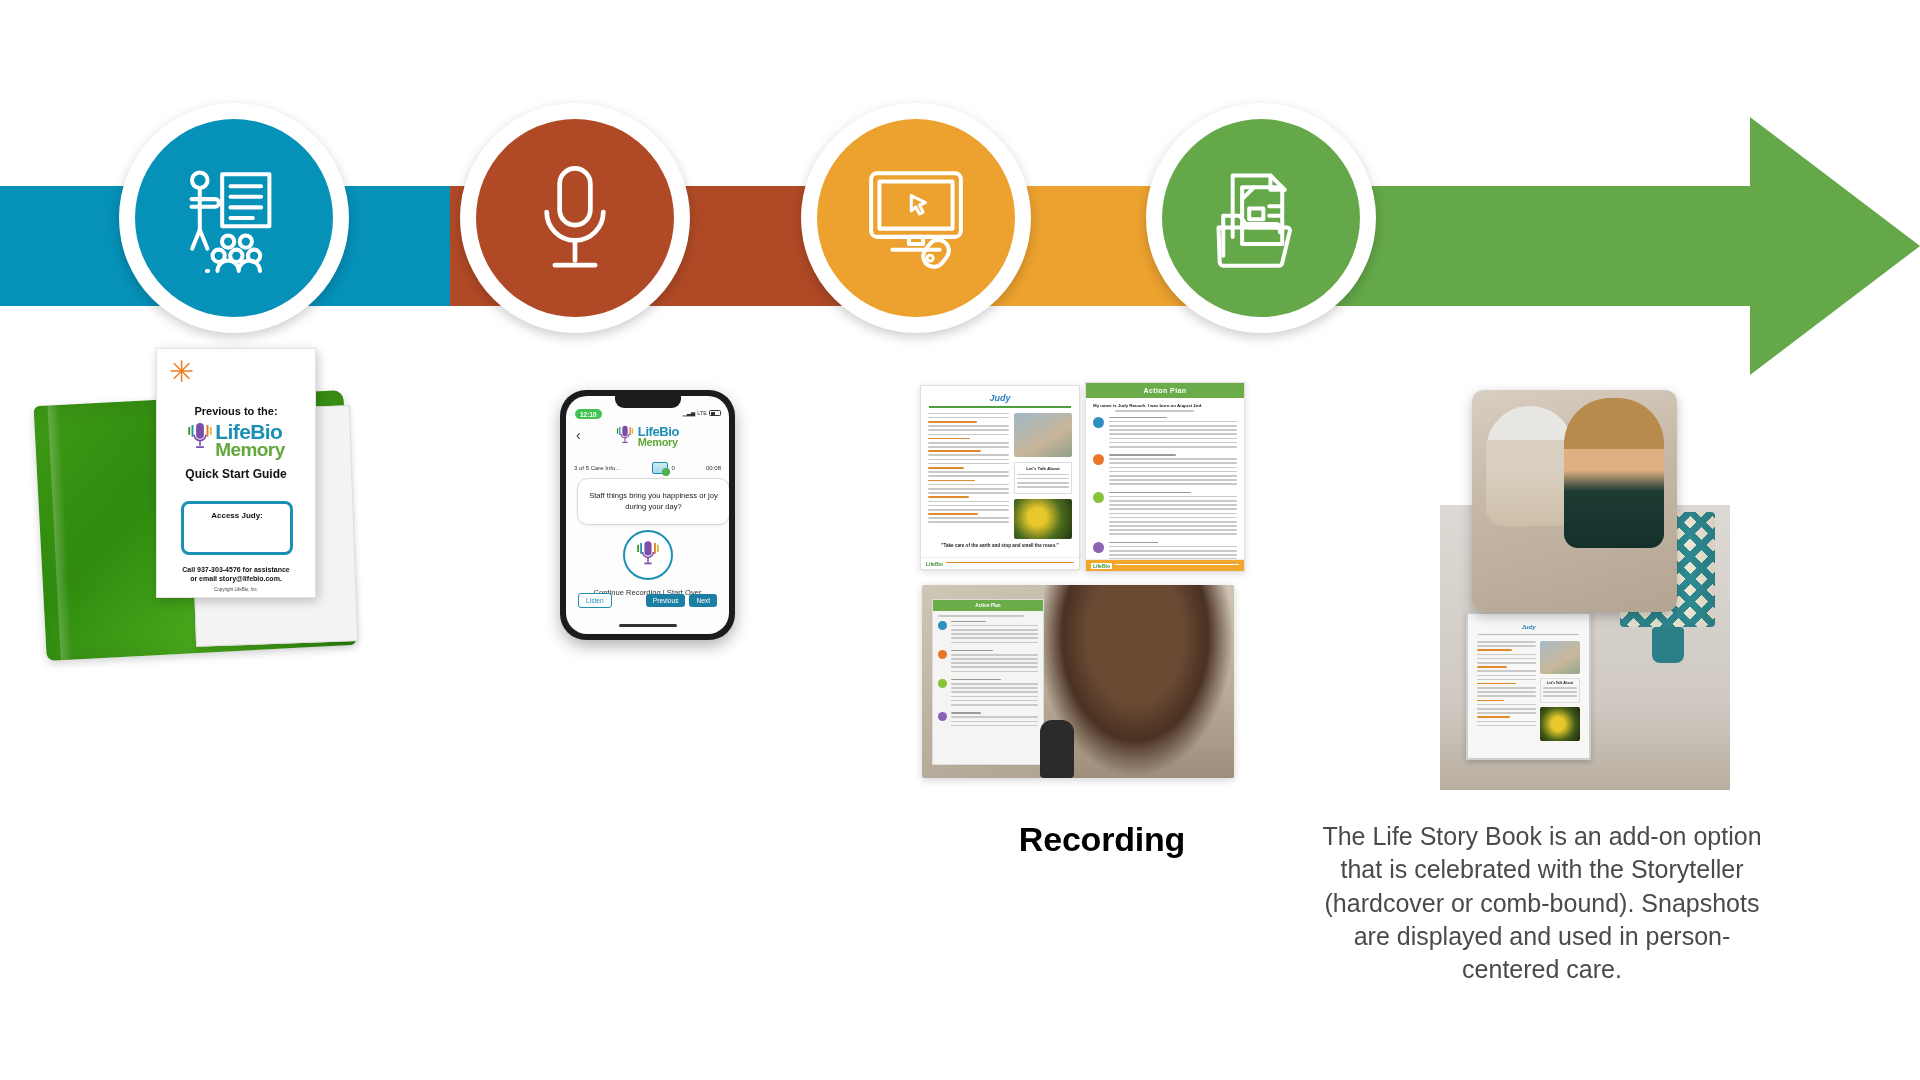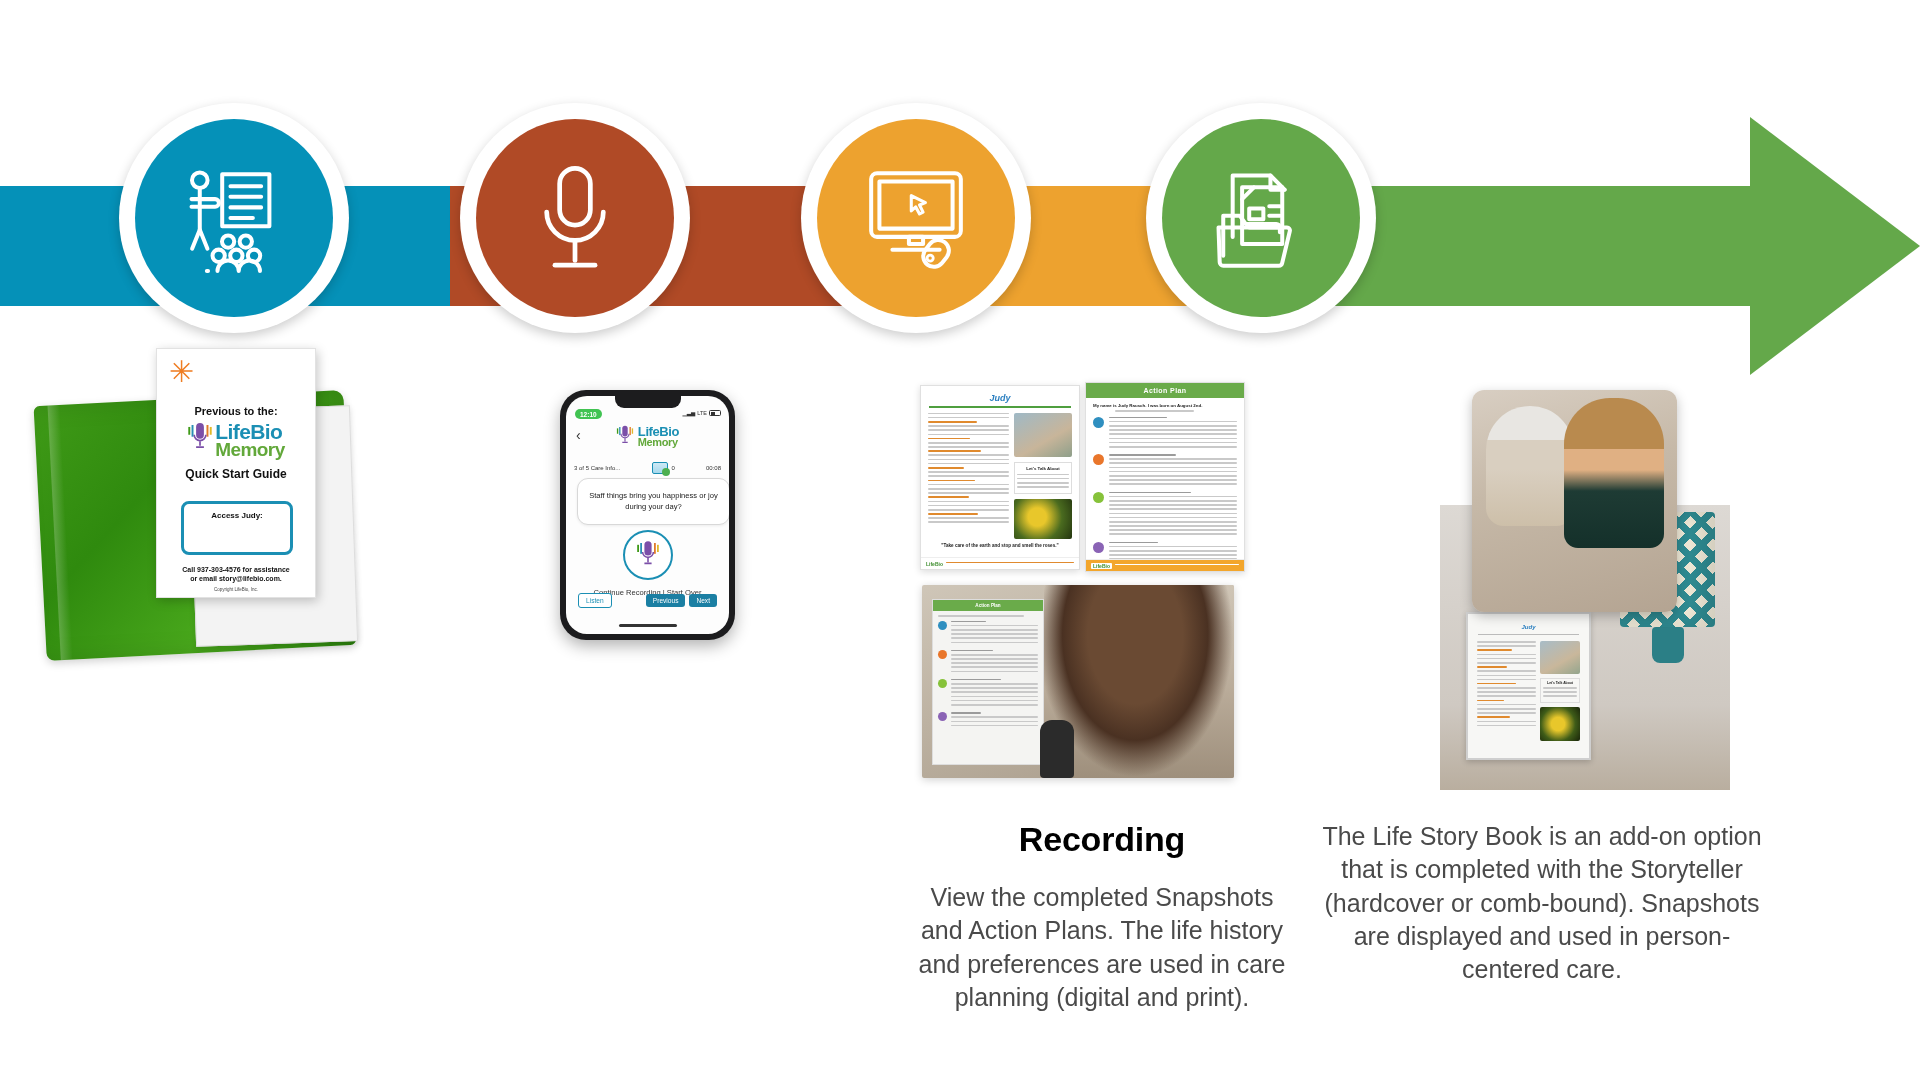--- a/index.html
+++ b/index.html
@@ -580,19 +580,18 @@
 
   <div class="book-photo">
     <div style="position:absolute;left:14px;top:16px;width:88px;height:120px;border-radius:44px 44px 18px 18px;
                 background:linear-gradient(180deg,#e8e6e2 0 28%, #d9cfc0 28% 52%, #cdbfa9 100%);"></div>
     <div style="position:absolute;left:92px;top:8px;width:100px;height:150px;border-radius:46px 46px 14px 14px;
                 background:linear-gradient(180deg,#b98a4e 0 34%, #e0b083 34% 48%, #1e3b34 62%, #14302a 100%);"></div>
   </div>
 
   <div class="col" style="left:912px;">
     <h2>Recording</h2>
-    <p>View the completed Snapshots and Action Plans. The life history and preferences are used in care planning  (digital and print).</p>
   </div>
   <div class="col" style="left:1322px; width:440px;">
-    <p>The Life Story Book is an add-on option that is completed with the Storyteller (hardcover or comb-bound). Snapshots are displayed and used in person-centered care.</p>
+    <p>The Life Story Book is an add-on option that is celebrated with the Storyteller (hardcover or comb-bound). Snapshots are displayed and used in person-centered care.</p>
   </div>
 
 </div>
 
 </body></html>

